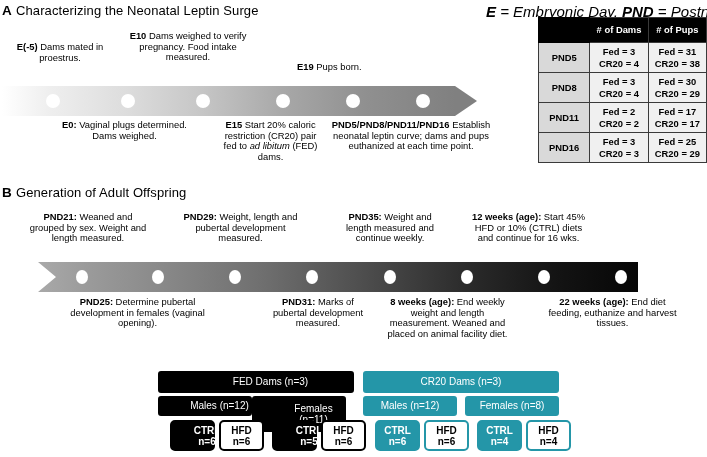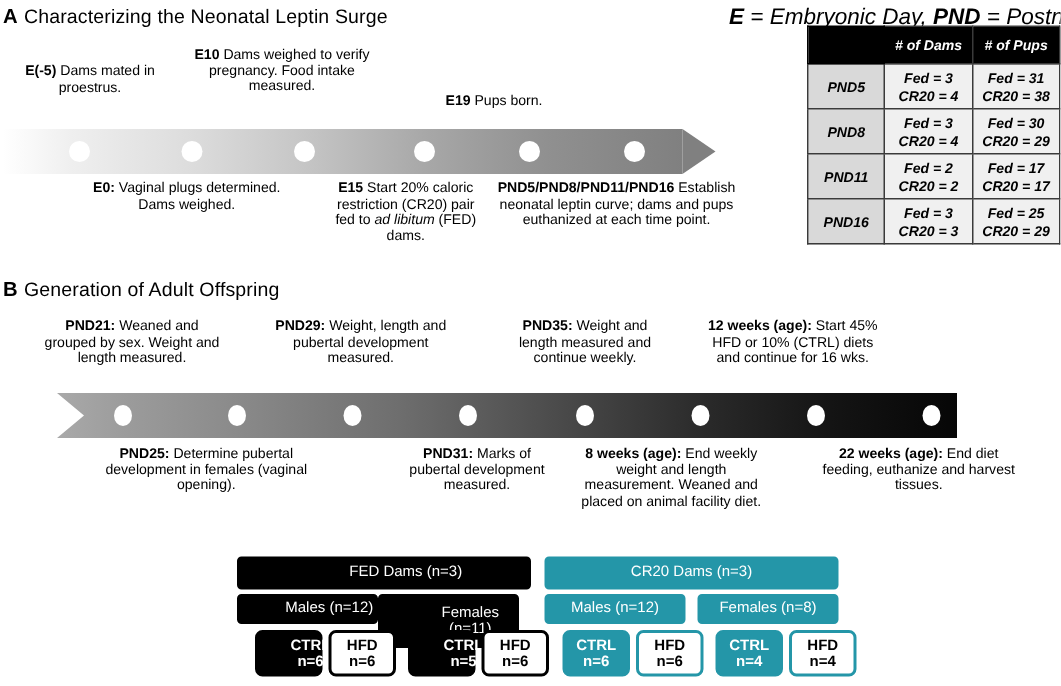--- a/index.html
+++ b/index.html
@@ -161,21 +161,21 @@
 <div class="abs cap" style="left:62px; top:120px; width:125px;">
   <b>E0:</b><span> Vaginal plugs determined. Dams weighed.</span>
 </div>
 <div class="abs cap" style="left:218px; top:120px; width:105px;">
   <b>E15</b><span> Start 20% caloric restriction (CR20) pair fed to </span><i>ad libitum</i><span> (FED) dams.</span>
 </div>
 <div class="abs cap" style="left:331px; top:120px; width:160px;">
   <b>PND5/PND8/PND11/PND16</b><span> Establish neonatal leptin curve; dams and pups euthanized at each time point.</span>
 </div>
 
-<div class="abs" style="left:538px; top:17px;font-style:italic;">
+<div class="abs" style="left:538px; top:17px;">
   <table class="counts">
     <thead>
       <tr>
         <th class="blank" style="width:50px;"></th>
         <th style="width:60px;"># of Dams</th>
         <th style="width:60px;"># of Pups</th>
       </tr>
     </thead>
     <tbody>
       <tr>

